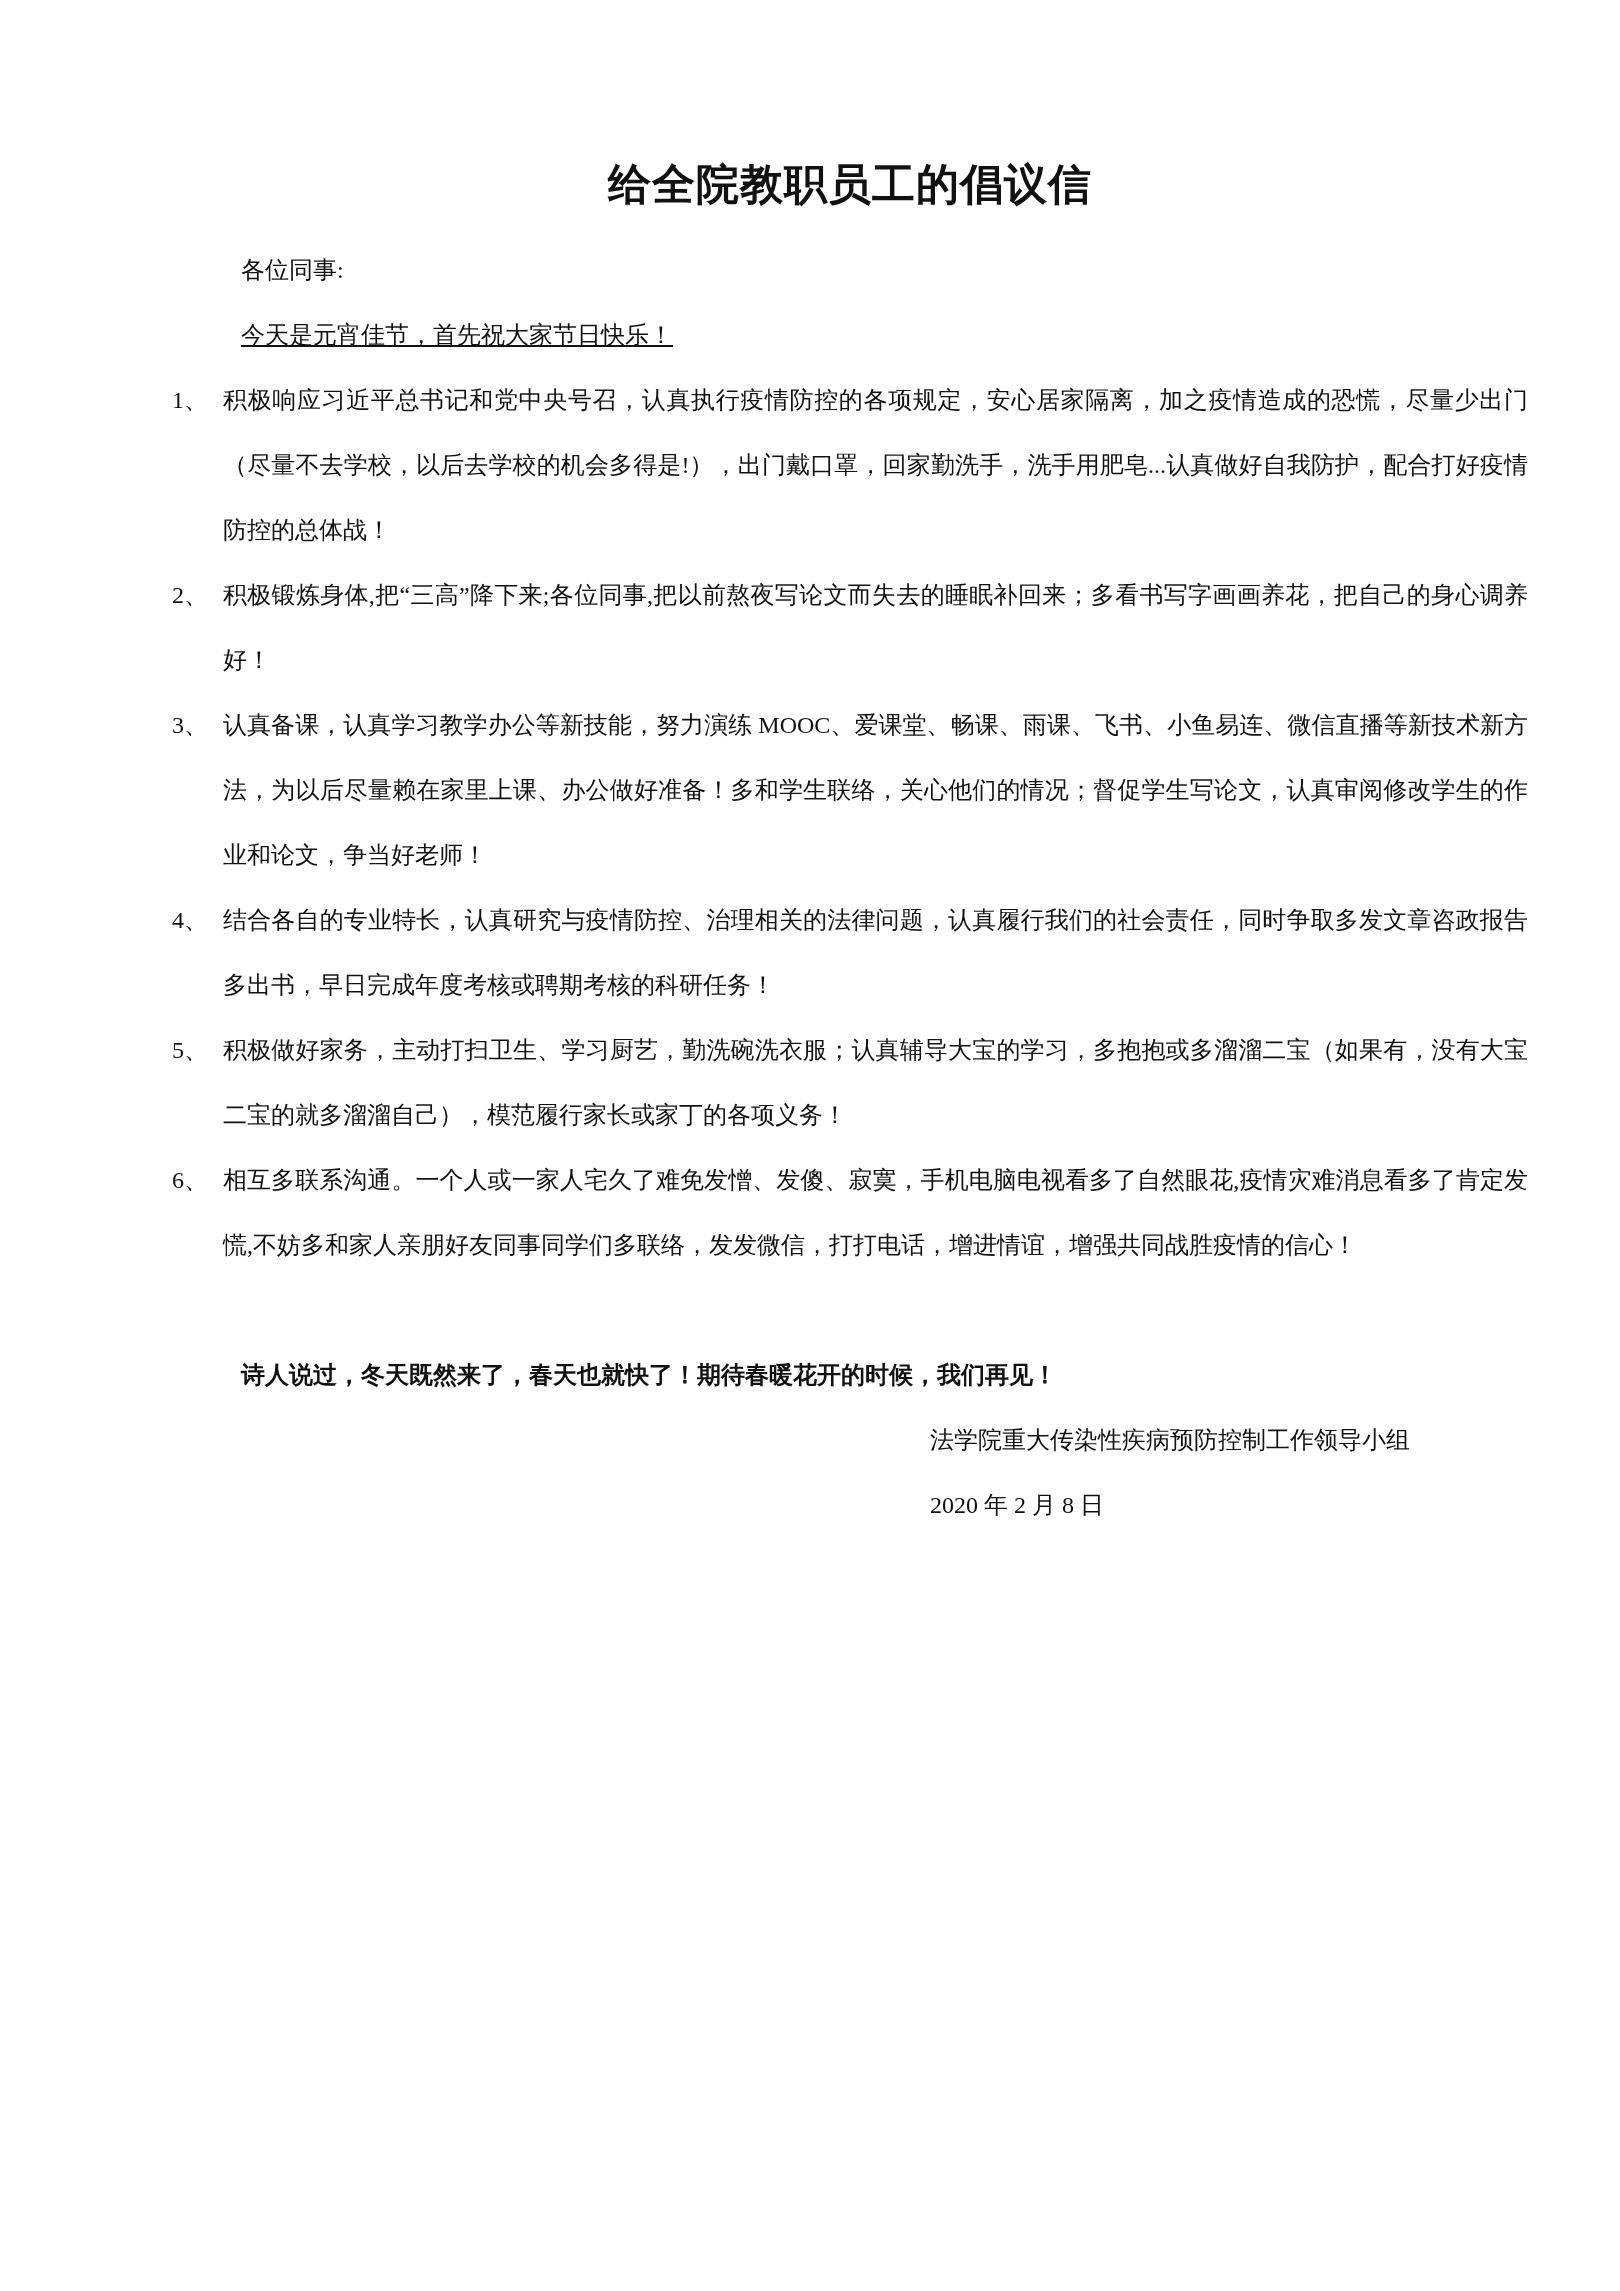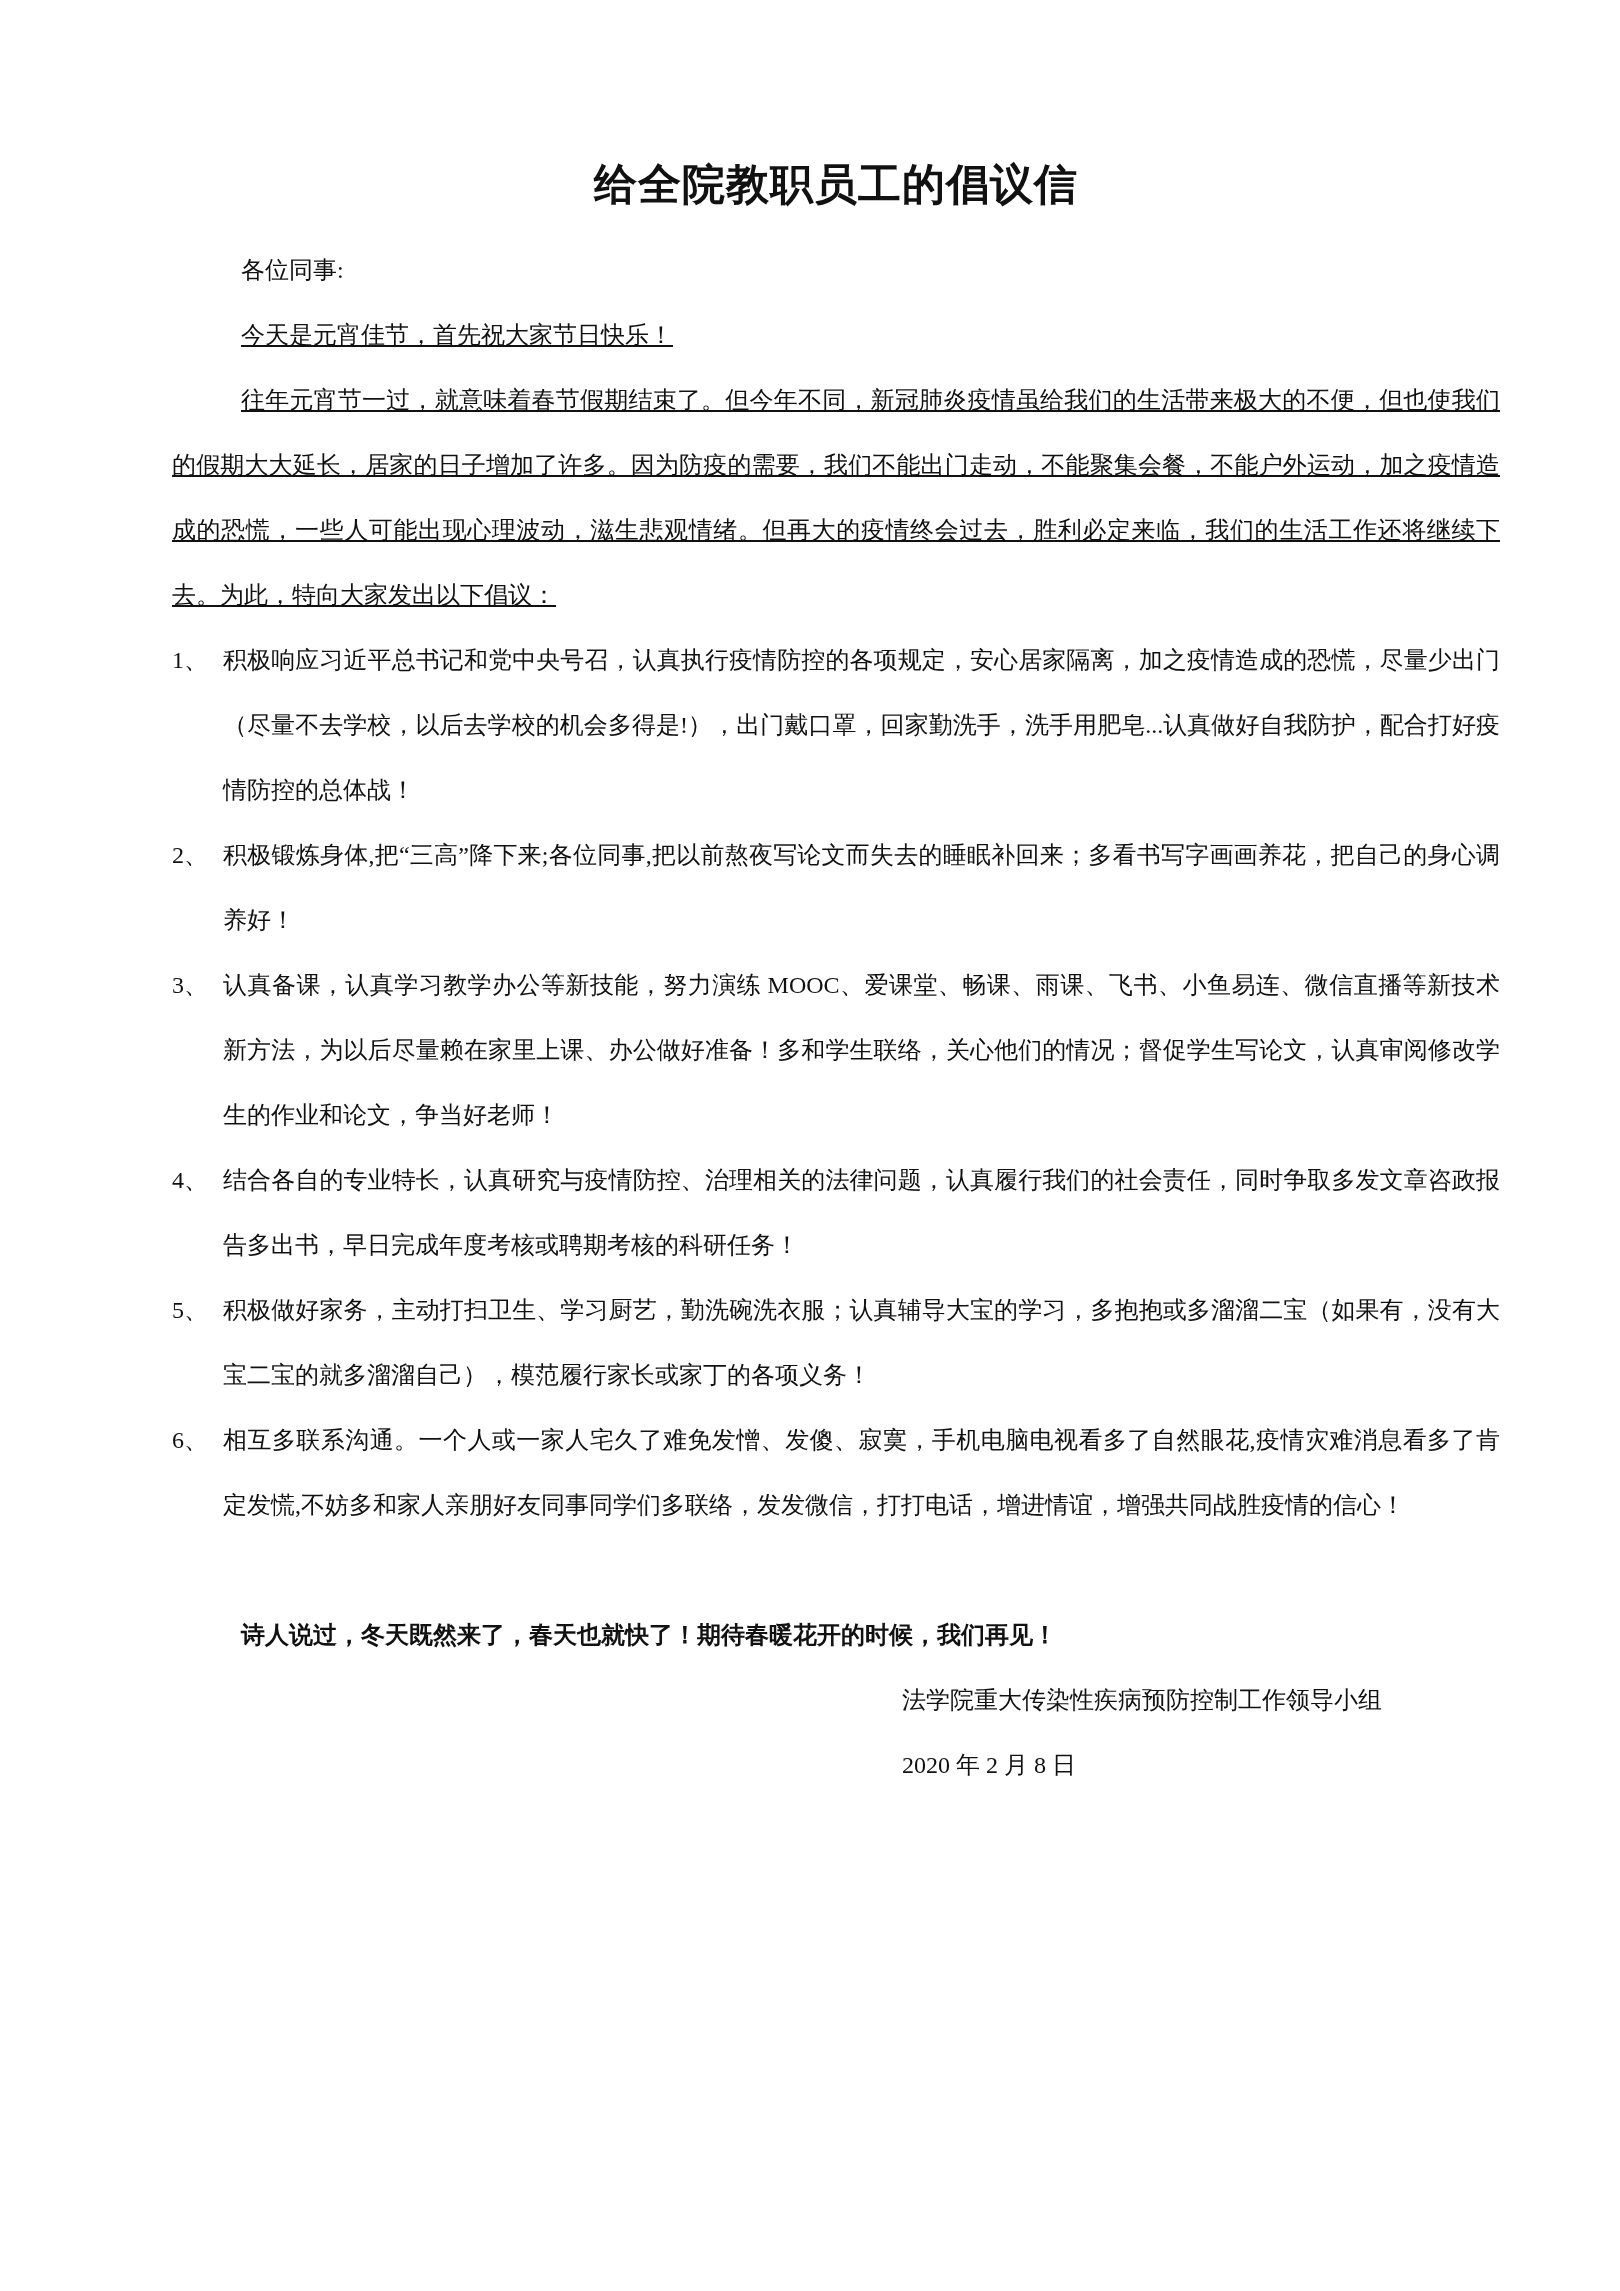--- a/index.html
+++ b/index.html
@@ -9,21 +9,21 @@
   }
   .page {
     position: relative;
     width: 1620px;
     height: 1976px;
     background: #ffffff;
     color: #111111;
     font-family: "Liberation Serif", "DejaVu Serif", serif;
     overflow: hidden;
     box-sizing: border-box;
-    padding: 155px 120px 0 172px;
+    padding: 155px 92px 0 172px;
   }
   .doc-title {
     text-align: center;
     font-size: 43px;
     font-weight: 700;
     line-height: 59px;
     margin: 0 0 23.5px 0;
     letter-spacing: 1px;
   }
   .bodytext {
@@ -77,21 +77,20 @@
 
 <div class="page">
 
   <h1 class="doc-title">给全院教职员工的倡议信</h1>
 
   <div class="bodytext">
 
     <p class="salutation">各位同事:</p>
 
     <p class="para">今天是元宵佳节，首先祝大家节日快乐！</p>
-    <p class="para">往年元宵节一过，就意味着春节假期结束了。但今年不同，新冠肺炎疫情虽给我们的生活带来极大的不便，但也使我们的假期大大延长，居家的日子增加了许多。因为防疫的需要，我们不能出门走动，不能聚集会餐，不能户外运动，加之疫情造成的恐慌，一些人可能出现心理波动，滋生悲观情绪。但再大的疫情终会过去，胜利必定来临，我们的生活工作还将继续下去。为此，特向大家发出以下倡议：</p>
 
     <div class="proposal">
       <span class="marker">1、</span>
       <span>积极响应习近平总书记和党中央号召，认真执行疫情防控的各项规定，安心居家隔离，加之疫情造成的恐慌，尽量少出门（尽量不去学校，以后去学校的机会多得是!），出门戴口罩，回家勤洗手，洗手用肥皂...认真做好自我防护，配合打好疫情防控的总体战！</span>
     </div>
 
     <div class="proposal">
       <span class="marker">2、</span>
       <span>积极锻炼身体,把“三高”降下来;各位同事,把以前熬夜写论文而失去的睡眠补回来；多看书写字画画养花，把自己的身心调养好！</span>
     </div>

